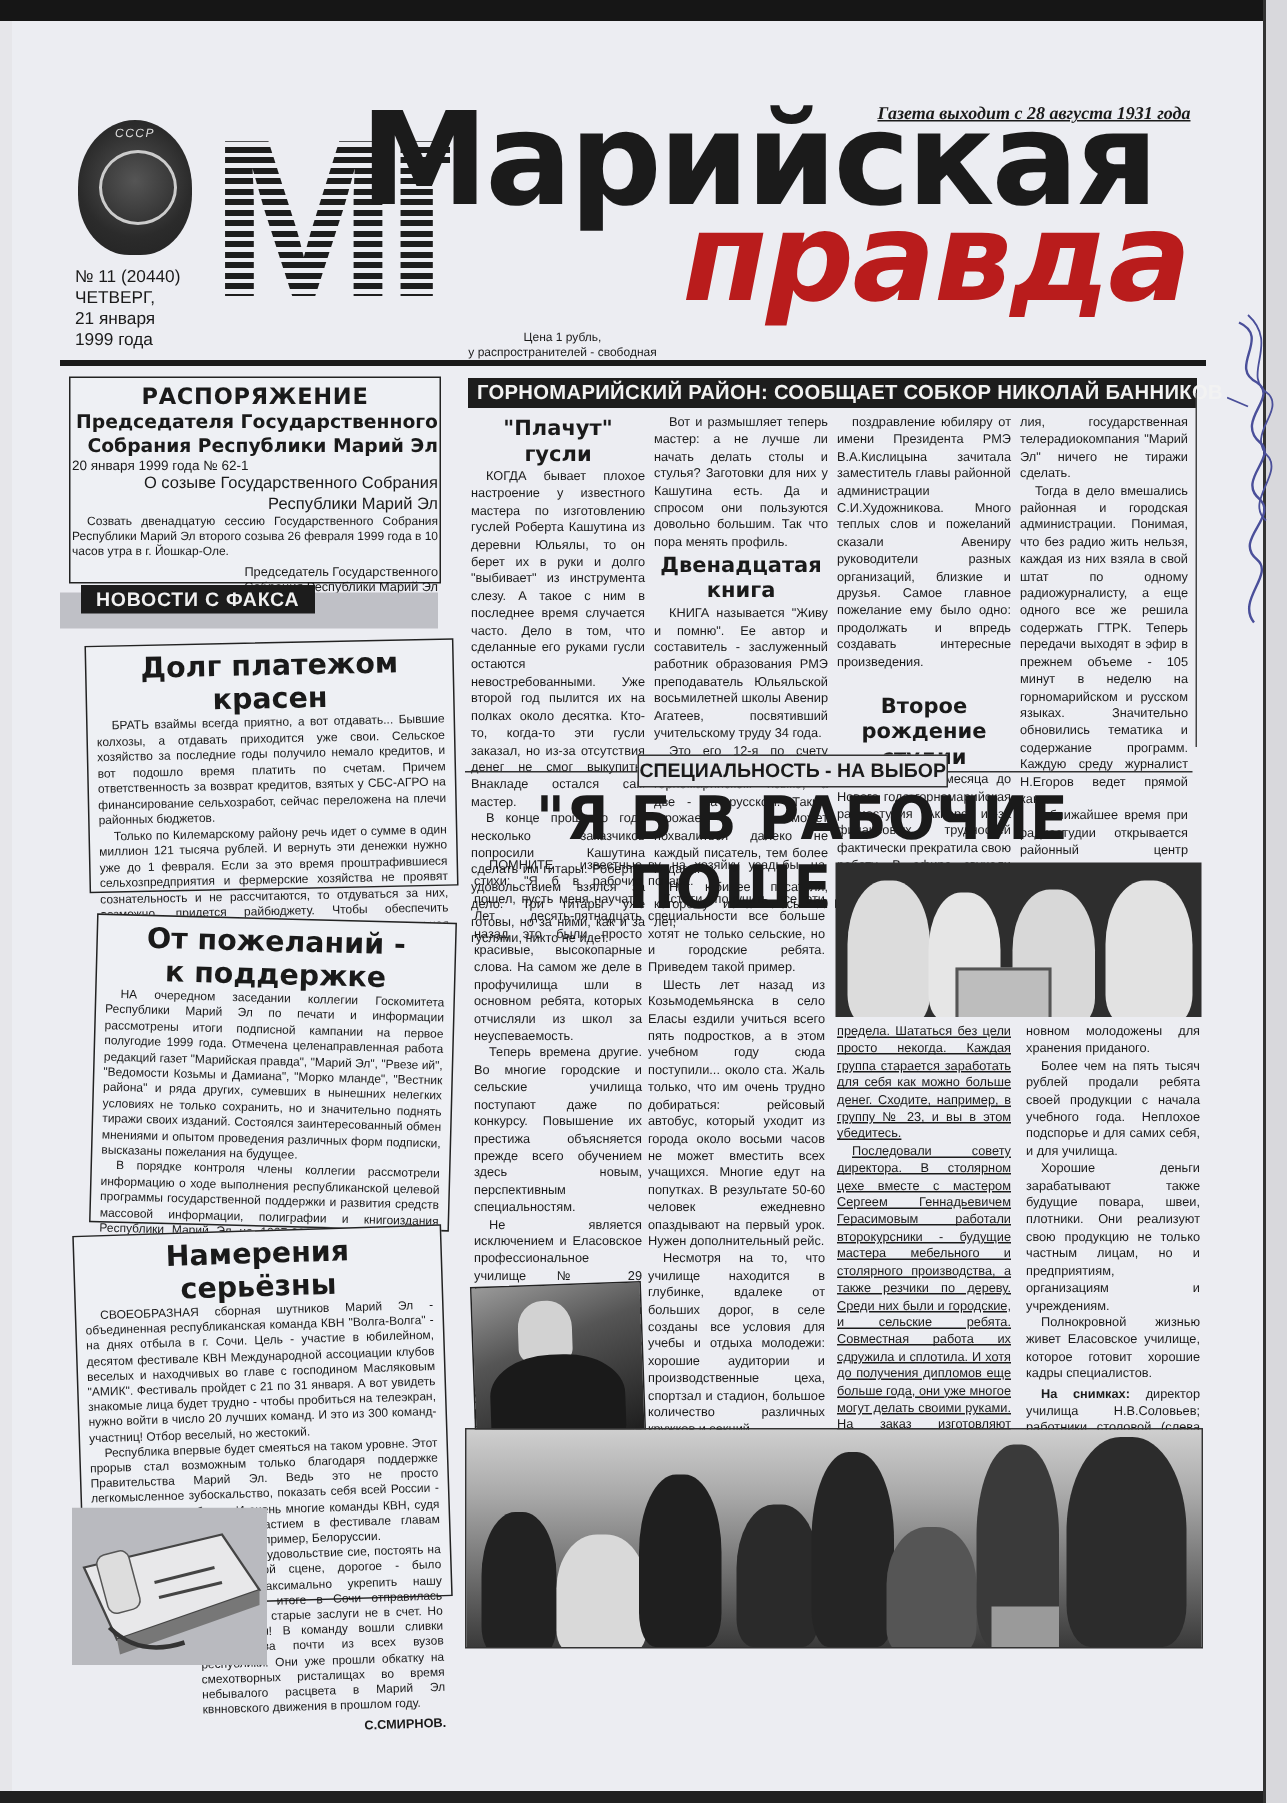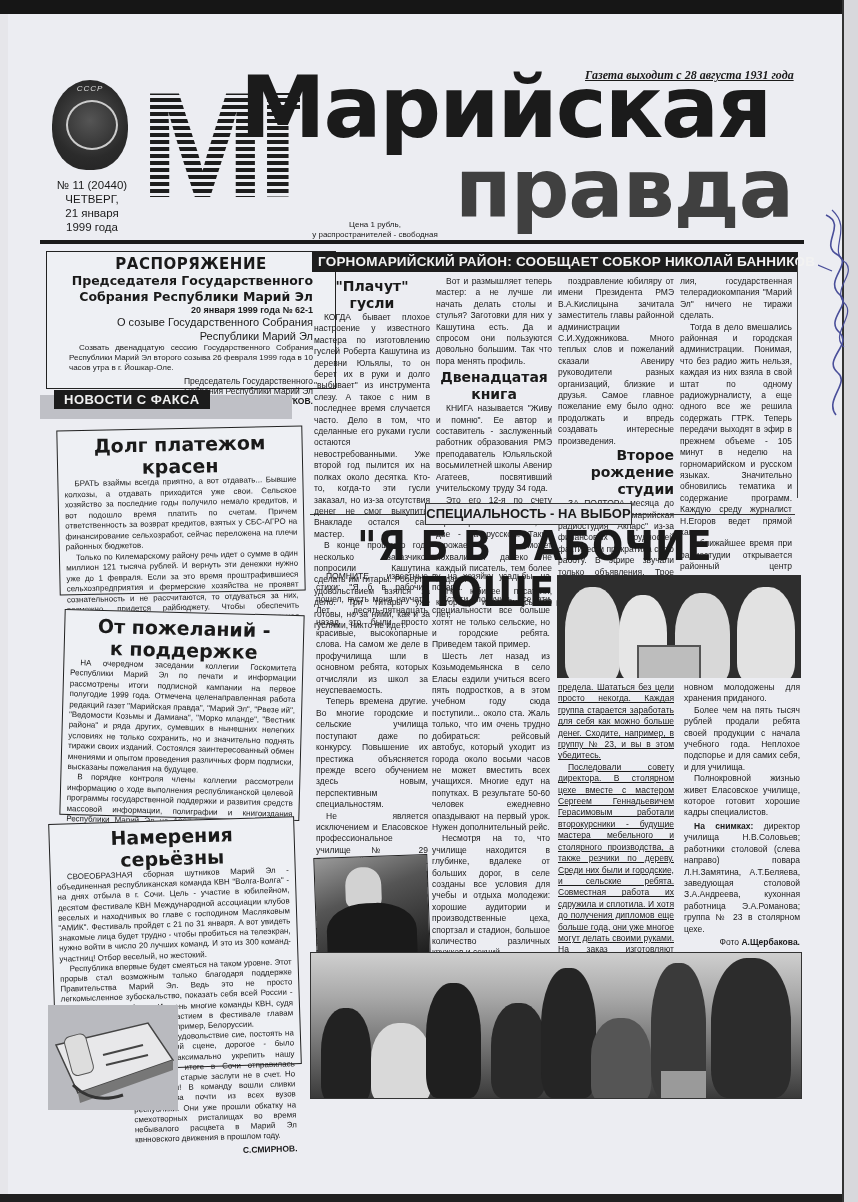--- a/index.html
+++ b/index.html
@@ -5,37 +5,37 @@
   html,body{margin:0;padding:0;}
   body{width:858px;height:1202px;background:#e6e6ea;font-family:"Liberation Sans",sans-serif;color:#1a1a1a;position:relative;overflow:hidden;}
   .page{position:absolute;left:8px;top:8px;width:842px;height:1190px;background:#ecedf2;}
   .topbar{position:absolute;left:0;top:0;width:858px;height:14px;background:#161616;}
   .bottombar{position:absolute;left:0;top:1194px;width:858px;height:8px;background:#202020;}
   .rightedge{position:absolute;left:842px;top:0;width:16px;height:1202px;background:#d8d8dc;border-left:2px solid #333;}
   
   .emblem{position:absolute;left:52px;top:80px;width:76px;height:90px;border-radius:50% 50% 45% 45%;background:radial-gradient(circle at 50% 45%,#555 0,#2b2b2b 60%,#222 100%);font-style:italic;}
   .emblem-inner{position:absolute;left:14px;top:20px;width:48px;height:46px;border:2px solid #ccc;border-radius:50%;}
   .emblem-text{position:absolute;left:0;width:76px;top:4px;text-align:center;font-size:8px;color:#ddd;letter-spacing:1px;}
-  .issue{position:absolute;left:50px;top:178px;width:84px;text-align:center;font-family:"Liberation Sans Narrow","Liberation Sans",sans-serif;font-size:11.5px;line-height:14px;}
+  .issue{position:absolute;left:50px;top:178px;width:84px;text-align:left;font-family:"Liberation Sans Narrow","Liberation Sans",sans-serif;font-size:11.5px;line-height:14px;}
   .mp-letters{position:absolute;left:140px;top:70px;width:160px;height:160px;font-family:"Liberation Sans",sans-serif;font-weight:900;font-size:150px;line-height:150px;color:transparent;
     background:repeating-linear-gradient(180deg,#1d1d1d 0 4px,#ecedf2 4px 7px);-webkit-background-clip:text;background-clip:text;letter-spacing:-8px;}
   .title1{position:absolute;left:240px;top:62px;font-family:"DejaVu Sans",sans-serif;font-weight:bold;font-size:86px;line-height:90px;color:#1b1b1b;letter-spacing:-2px;}
-  .title2{position:absolute;left:455px;top:146px;font-family:"DejaVu Sans",sans-serif;font-weight:bold;font-size:82px;line-height:86px;color:#404040;letter-spacing:-1px;}
+  .title2{position:absolute;left:455px;top:130px;font-family:"DejaVu Sans",sans-serif;font-weight:bold;font-size:82px;line-height:86px;color:#b91c1c;letter-spacing:-1px;font-style:italic;}
   .since{position:absolute;left:585px;top:68px;font-family:"Liberation Serif",serif;font-style:italic;font-weight:bold;font-size:12px;text-decoration:underline;}
   .price{position:absolute;left:300px;top:220px;width:150px;text-align:center;font-size:8px;line-height:10px;}
   .rule{position:absolute;left:40px;top:240px;width:764px;height:4px;background:#1a1a1a;}
   
   .box{position:absolute;border:1.5px solid #222;background:#eef0f4;}
   .box h2,.box h3{margin:0;text-align:center;}
   .small{font-size:8.5px;line-height:11px;text-align:justify;}
   .small p{margin:0;text-indent:10px;}
   .sig{text-align:right;font-weight:bold;font-size:8.5px;margin-top:3px;}
   .rasp-title{font-family:"DejaVu Sans",sans-serif;font-weight:bold;font-size:15px;letter-spacing:0.5px;}
   .rasp-sub{font-family:"DejaVu Sans",sans-serif;font-weight:bold;font-size:12.5px;line-height:16px;}
-  .rasp-num{font-size:9px;font-weight:bold;text-align:right;}
+  .rasp-num{font-size:9px;font-weight:normal;text-align:left;}
   .rasp-about{font-size:11px;text-align:right;line-height:14px;}
   .news-band{position:absolute;left:40px;top:395px;width:252px;height:24px;background:#bfc0c6;}
   .news-label{position:absolute;left:54px;top:390px;padding:2px 10px;background:#1c1c1c;color:#f0f0f0;font-weight:bold;font-size:13px;letter-spacing:0.5px;}
   .head-cond{font-family:"DejaVu Sans",sans-serif;font-weight:bold;font-size:19px;line-height:22px;}
   
   .region-bar{position:absolute;left:312px;top:252px;width:480px;height:20px;background:#1d1d1d;color:#f2f2f2;font-weight:bold;font-size:13.5px;line-height:20px;padding-left:6px;white-space:nowrap;letter-spacing:0.2px;}
   .col{position:absolute;font-size:8.5px;line-height:11.4px;text-align:justify;}
   .col p{margin:0;text-indent:10px;}
   .col h4{margin:2px 0 0 0;text-align:center;font-family:"DejaVu Sans",sans-serif;font-weight:bold;font-size:14px;line-height:17px;}
   .vline{position:absolute;width:1px;background:#444;}
@@ -68,21 +68,21 @@
 <div class="mp-letters">МП</div>
 <div class="title1">Марийская</div>
 <div class="title2">правда</div>
 <div class="since">Газета выходит с 28 августа 1931 года</div>
 <div class="price">
   <div>Цена 1 рубль,</div>
   <div>у распространителей - свободная</div>
 </div>
 <div class="rule"></div>
 
-<div class="box" style="left:46px;top:251px;width:244px;height:130px;padding:3px 22px;">
+<div class="box" style="left:46px;top:251px;width:244px;height:130px;padding:3px 1px;">
   <h2 class="rasp-title">РАСПОРЯЖЕНИЕ</h2>
   <div class="rasp-sub" style="text-align:right">
     <div>Председателя Государственного</div>
     <div>Собрания Республики Марий Эл</div>
   </div>
   <div class="rasp-num">20 января 1999 года № 62-1</div>
   <div class="rasp-about">
     <div>О созыве Государственного Собрания</div>
     <div>Республики Марий Эл</div>
   </div>
@@ -149,21 +149,21 @@
 </div>
 <div class="col" style="left:436px;top:276px;width:116px;">
   <p>Вот и размышляет теперь мастер: а не лучше ли начать делать столы и стулья? Заготовки для них у Кашутина есть. Да и спросом они пользуются довольно большим. Так что пора менять профиль.</p>
   <h4>Двенадцатая книга</h4>
   <p>КНИГА называется "Живу и помню". Ее автор и составитель - заслуженный работник образования РМЭ преподаватель Юльяльской восьмилетней школы Авенир Агатеев, посвятивший учительскому труду 34 года.</p>
   <p>Это его 12-я по счету книга. Десять выпущены на горномарийском языке, а две - на русском. Таким "урожаем" может похвалиться далеко не каждый писатель, тем более педагог.</p>
   <p>На юбилее писателя, которому исполнилось 60 лет,</p>
 </div>
 <div class="col" style="left:558px;top:276px;width:116px;">
   <p>поздравление юбиляру от имени Президента РМЭ В.А.Кислицына зачитала заместитель главы районной администрации С.И.Художникова. Много теплых слов и пожеланий сказали Авениру руководители разных организаций, близкие и друзья. Самое главное пожелание ему было одно: продолжать и впредь создавать интересные произведения.</p>
-  <h4 style="margin-top:0;text-align:right;">
+  <h4 style="margin-top:16px;">
     <div>Второе</div>
     <div>рождение студии</div>
   </h4>
   <p>ЗА ПОЛТОРА месяца до Нового года горномарийская радиостудия "Акпарс" из-за финансовых трудностей фактически прекратила свою работу. В эфире звучали только объявления. Трое штатных сотрудников остались без работы. Несмотря на все уси-</p>
 </div>
 <div class="col" style="left:680px;top:276px;width:112px;">
   <p style="text-indent:0">лия, государственная телерадиокомпания "Марий Эл" ничего не тиражи сделать.</p>
   <p>Тогда в дело вмешались районная и городская администрации. Понимая, что без радио жить нельзя, каждая из них взяла в свой штат по одному радиожурналисту, а еще одного все же решила содержать ГТРК. Теперь передачи выходят в эфир в прежнем объеме - 105 минут в неделю на горномарийском и русском языках. Значительно обновились тематика и содержание программ. Каждую среду журналист Н.Егоров ведет прямой канал.</p>
   <p>В ближайшее время при радиостудии открывается районный центр литературы и искусства.</p>
   <p>Техническое обслуживание студии взял на себя районный узел электросвязи.</p>
@@ -201,20 +201,21 @@
   <div style="position:absolute;left:80px;top:70px;width:60px;height:40px;background:#bdbdbd;border:2px solid #555;"></div>
 </div>
 
 <div class="col" style="left:558px;top:682px;width:116px;text-decoration:underline;">
   <p style="text-indent:0">предела. Шататься без цели просто некогда. Каждая группа старается заработать для себя как можно больше денег. Сходите, например, в группу № 23, и вы в этом убедитесь.</p>
   <p>Последовали совету директора. В столярном цехе вместе с мастером Сергеем Геннадьевичем Герасимовым работали второкурсники - будущие мастера мебельного и столярного производства, а также резчики по дереву. Среди них были и городские, и сельские ребята. Совместная работа их сдружила и сплотила. И хотя до получения дипломов еще больше года, они уже многое могут делать своими руками. На заказ изготовляют гардины, полочки для цветов, табуретки, различные сувениры. Особенно большим спросом пользуются окованные железом деревянные сундуки, которые берут в ос-</p>
 </div>
 <div class="col" style="left:684px;top:682px;width:116px;">
   <p style="text-indent:0">новном молодожены для хранения приданого.</p>
   <p>Более чем на пять тысяч рублей продали ребята своей продукции с начала учебного года. Неплохое подспорье и для самих себя, и для училища.</p>
+  <p>Хорошие деньги зарабатывают также будущие повара, швеи, плотники. Они реализуют свою продукцию не только частным лицам, но и предприятиям, организациям и учреждениям.</p>
   <p>Полнокровной жизнью живет Еласовское училище, которое готовит хорошие кадры специалистов.</p>
   <p style="margin-top:2px;"><b>На снимках:</b> <span>директор училища Н.В.Соловьев; работники столовой (слева направо) повара Л.Н.Замятина, А.Т.Беляева, заведующая столовой З.А.Андреева, кухонная работница Э.А.Романова; группа № 23 в столярном цехе.</span></p>
   <div style="text-align:right;margin-top:2px;"><span>Фото</span> <b>А.Щербакова.</b></div>
 </div>
 
 <div class="photo" style="left:310px;top:952px;width:490px;height:145px;background:linear-gradient(180deg,#cfcfcf 0,#a9a9a9 30%,#3a3a3a 100%);border:1px solid #333;">
   <div class="fig" style="left:10px;top:55px;width:50px;height:95px;background:#222;"></div>
   <div class="fig" style="left:60px;top:70px;width:60px;height:80px;background:#d9d9d9;"></div>
   <div class="fig" style="left:115px;top:30px;width:55px;height:115px;background:#1f1f1f;"></div>
   <div class="fig" style="left:180px;top:50px;width:55px;height:95px;background:#2a2a2a;"></div>

